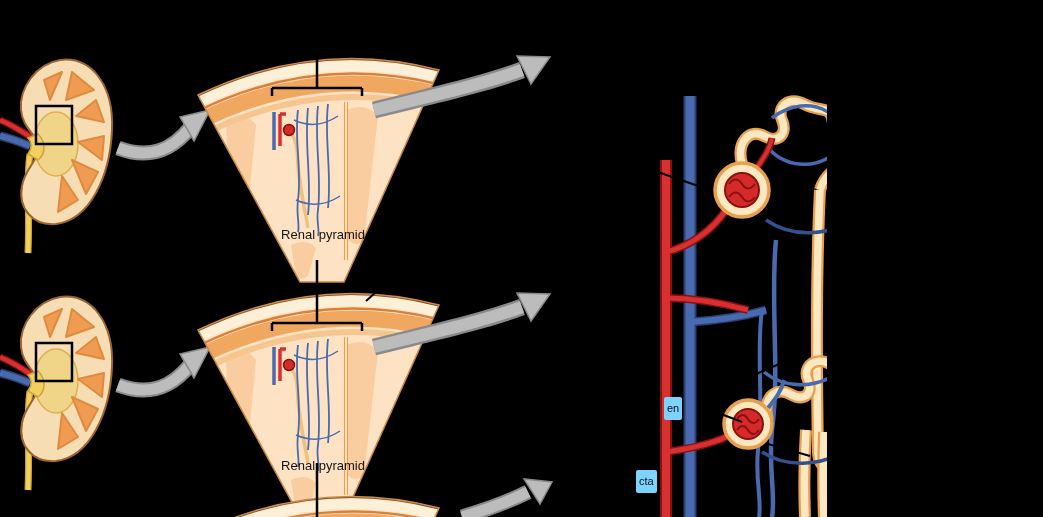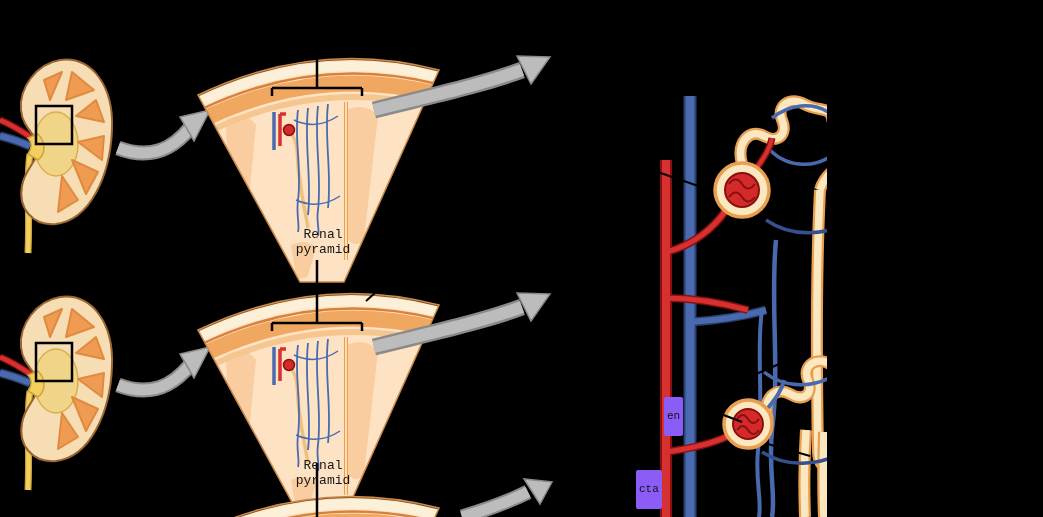--- a/index.html
+++ b/index.html
@@ -1,27 +1,27 @@
 <!DOCTYPE html>
 <html><head>
 <meta charset="utf-8">
 <style>
   html,body{margin:0;padding:0;background:#000;}
   #stage{
     position:relative;width:827px;height:517px;background:#000;
-    overflow:hidden;font-family:Liberation Mono, monospace;
+    overflow:hidden;font-family:Liberation Sans, sans-serif;
   }
   #stage svg{position:absolute;left:0;top:0;}
   .diagram-label{
     position:absolute;color:#141414;font-size:13px;line-height:1.18;
     text-align:center;width:84px;pointer-events:none;
   }
   .label-fragment{
-    position:absolute;background:#8b5cf6;color:#111;font-size:11px;
-    padding:12px 3px;line-height:15px;border-radius:2px;pointer-events:none;
+    position:absolute;background:#7dd3fc;color:#111;font-size:11px;
+    padding:4px 3px;line-height:15px;border-radius:2px;pointer-events:none;
   }
 </style>
 </head>
 <body>
 
 <div id="stage">
 <svg width="1043" height="517" viewBox="0 0 1043 517">
 
   <defs>
 

